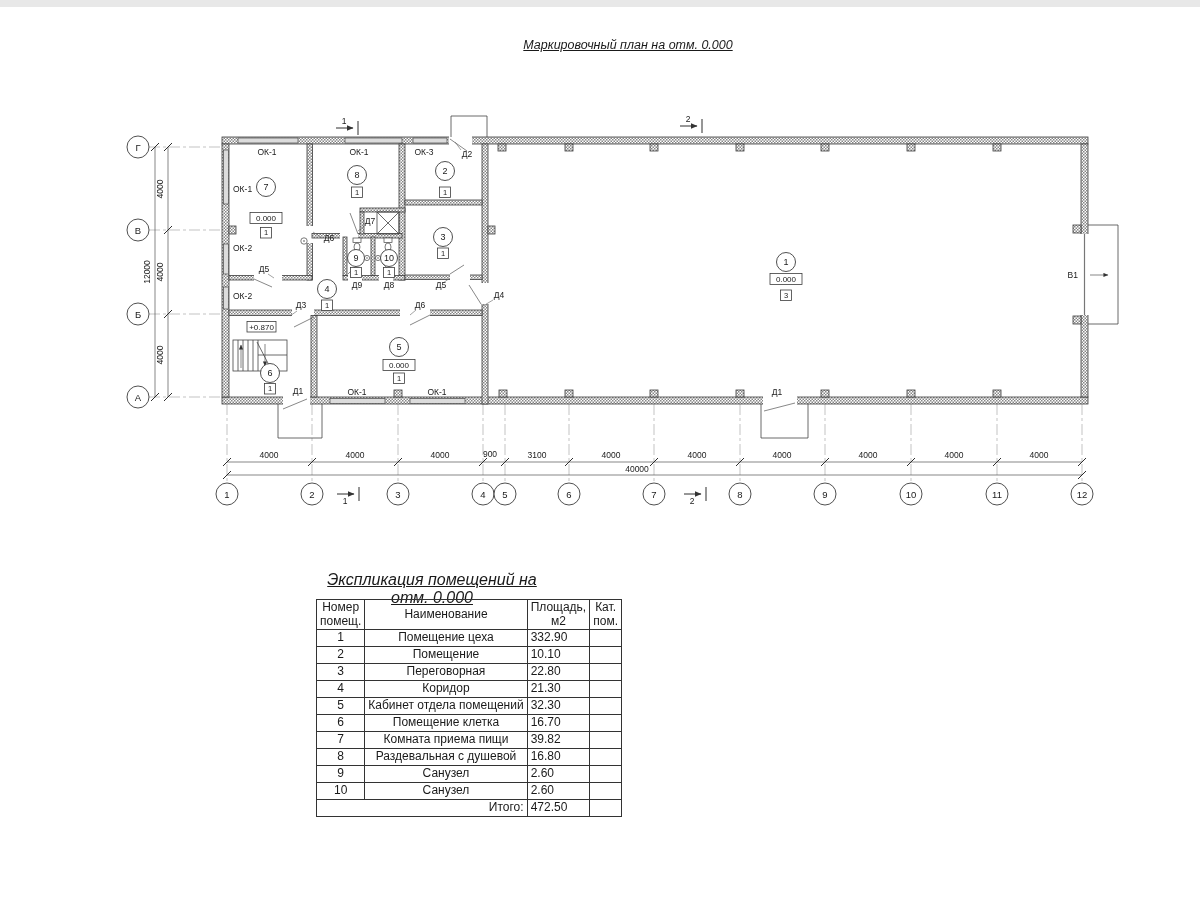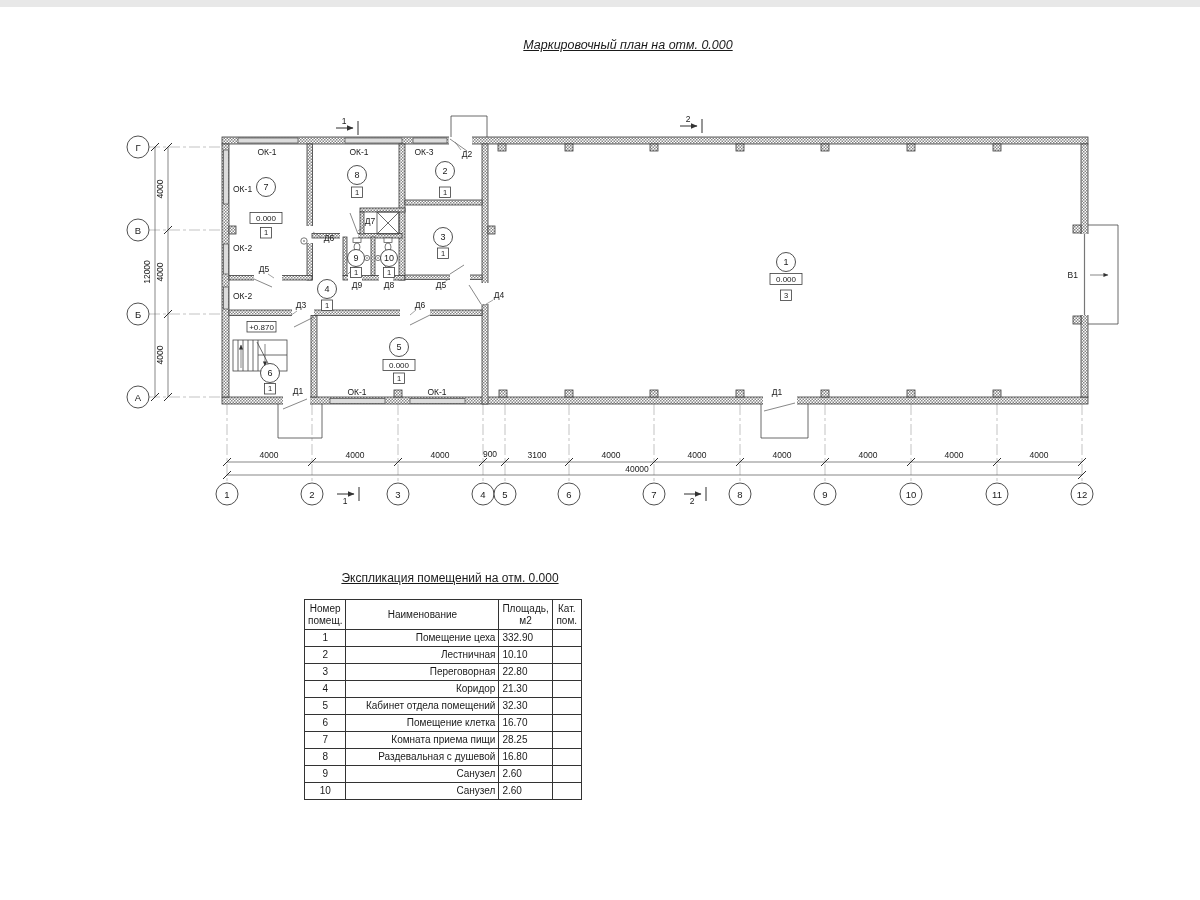--- a/index.html
+++ b/index.html
@@ -6,22 +6,22 @@
   .stage {
     position:relative; width:1200px; height:900px; background:#ffffff;
     font-family:"Liberation Sans", sans-serif; overflow:hidden; margin:7px auto;
   }
   .sheet-title {
     position:absolute; top:31px; left:28px; width:1200px; text-align:center;
     font-size:12.5px; font-style:italic; color:#1a1a1a;
   }
   .sheet-title span { text-decoration:underline; }
   .table-title {
-    position:absolute; top:564px; left:330px; width:240px; text-align:center;
-    font-size:12px; color:#1a1a1a;
+    position:absolute; top:564px; left:312px; width:240px; text-align:center;
+    font-size:16px; font-style:italic; color:#1a1a1a;
   }
   .table-title span { text-decoration:underline; }
   #plan-svg { position:absolute; left:0; top:0; }
   svg text { font-family:"Liberation Sans", sans-serif; fill:#1a1a1a; }
   .lbl  { font-size:8.5px; }
   .mid  { text-anchor:middle; }
   .end  { text-anchor:end; }
   .dim  { font-size:8.5px; }
   .bub  { font-size:9.5px; }
   .rnum { font-size:9px; }
@@ -33,30 +33,30 @@
   .thin   { stroke:#444; stroke-width:0.8; fill:none; }
   .swing  { stroke:#555; stroke-width:0.7; fill:none; }
   .leader { stroke:#666; stroke-width:0.6; fill:none; }
   .gridln { stroke:#9a9a9a; stroke-width:0.6; stroke-dasharray:11 3 3 3; fill:none; }
   .dimln  { stroke:#555; stroke-width:0.7; fill:none; }
   .tick   { stroke:#2e2e2e; stroke-width:1; }
   .bubc   { fill:#fff; stroke:#3c3c3c; stroke-width:0.9; }
   .box    { fill:#fff; stroke:#3c3c3c; stroke-width:0.8; }
   .fix    { stroke:#444; stroke-width:0.7; fill:#fff; }
   #schedule {
-    position:absolute; left:304px; top:592px; border-collapse:collapse;
-    font-size:10px; color:#1a1a1a; table-layout:fixed;padding-left:16px;
+    position:absolute; left:316px; top:592px; border-collapse:collapse;
+    font-size:12px; color:#1a1a1a; table-layout:fixed;padding-left:16px;
   }
   #schedule th, #schedule td {
     border:1px solid #333; padding:0 3px; height:16px;
     font-weight:normal; line-height:1.15; overflow:hidden; white-space:nowrap;
   }
   #schedule th { height:29px; text-align:center; }
   .c-num  { width:34px;  text-align:center; }
-  .c-name { width:146px; text-align:right; }
+  .c-name { width:146px; text-align:center; }
   .c-area { width:46px;  text-align:left; }
   .c-cat  { width:22px;  text-align:center; }
   .tot-lbl { text-align:right; }
 </style>
 </head>
 <body>
 
 <div class="stage">
 
   <div class="sheet-title"><span>Маркировочный план на отм. 0.000</span></div>
@@ -490,21 +490,21 @@
     </thead>
     <tbody>
       <tr>
           <td class="c-num">1</td>
           <td class="c-name">Помещение цеха</td>
           <td class="c-area">332.90</td>
           <td class="c-cat"></td>
         </tr>
       <tr>
           <td class="c-num">2</td>
-          <td class="c-name">Лестничная</td>
+          <td class="c-name">Помещение</td>
           <td class="c-area">10.10</td>
           <td class="c-cat"></td>
         </tr>
       <tr>
           <td class="c-num">3</td>
           <td class="c-name">Переговорная</td>
           <td class="c-area">22.80</td>
           <td class="c-cat"></td>
         </tr>
       <tr>
@@ -521,37 +521,42 @@
         </tr>
       <tr>
           <td class="c-num">6</td>
           <td class="c-name">Помещение клетка</td>
           <td class="c-area">16.70</td>
           <td class="c-cat"></td>
         </tr>
       <tr>
           <td class="c-num">7</td>
           <td class="c-name">Комната приема пищи</td>
-          <td class="c-area">28.25</td>
+          <td class="c-area">39.82</td>
           <td class="c-cat"></td>
         </tr>
       <tr>
           <td class="c-num">8</td>
           <td class="c-name">Раздевальная с душевой</td>
           <td class="c-area">16.80</td>
           <td class="c-cat"></td>
         </tr>
       <tr>
           <td class="c-num">9</td>
           <td class="c-name">Санузел</td>
           <td class="c-area">2.60</td>
           <td class="c-cat"></td>
         </tr>
       <tr>
           <td class="c-num">10</td>
           <td class="c-name">Санузел</td>
           <td class="c-area">2.60</td>
           <td class="c-cat"></td>
         </tr>
+      <tr>
+        <td class="tot-lbl" colspan="2">Итого:</td>
+        <td class="c-area">472.50</td>
+        <td class="c-cat"></td>
+      </tr>
     </tbody>
   </table>
 
 </div>
 
 </body></html>

